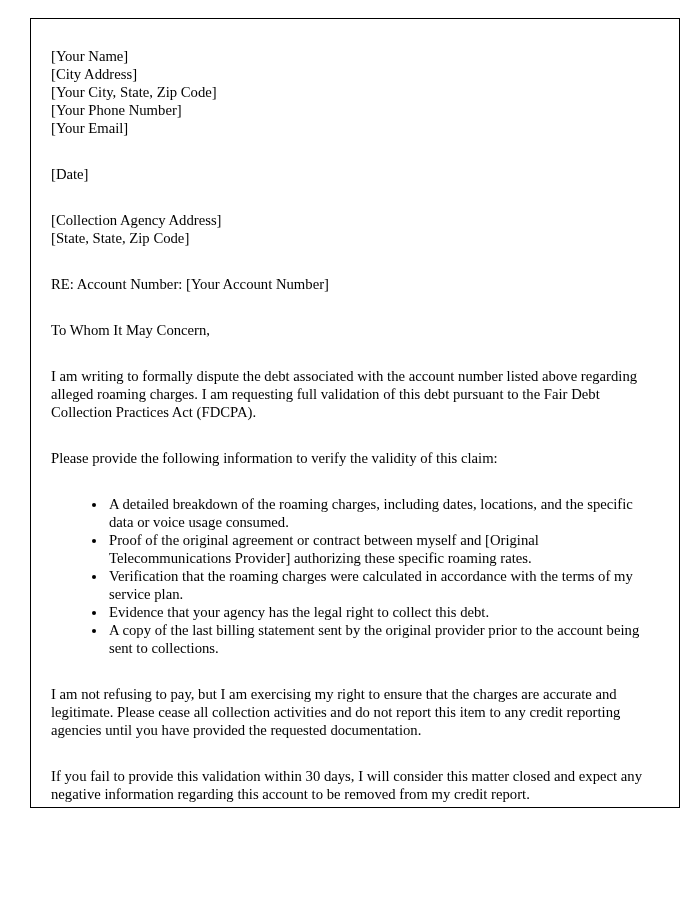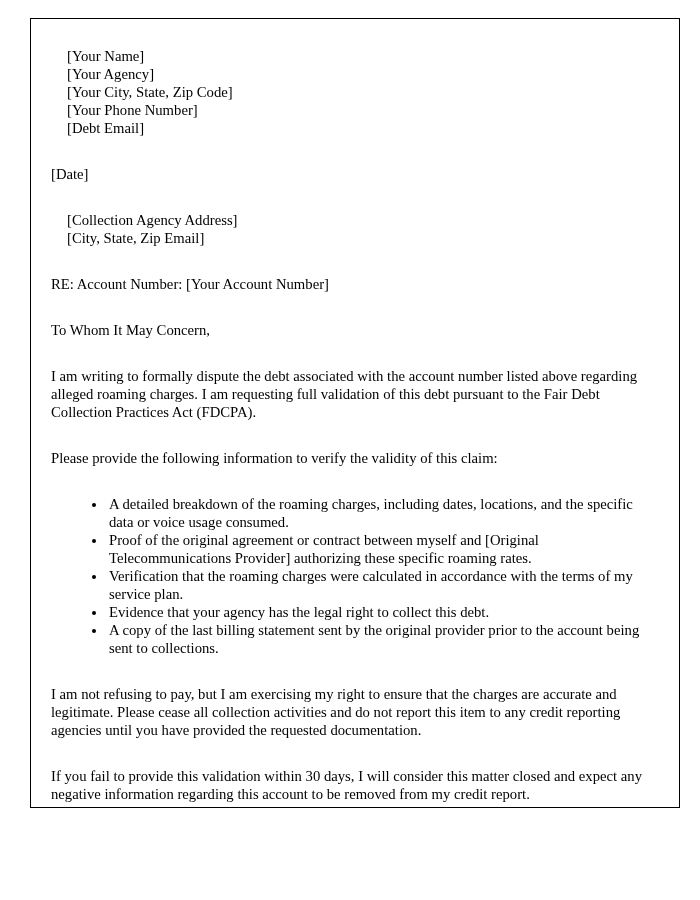--- a/index.html
+++ b/index.html
@@ -27,21 +27,21 @@
   }
   .letter-body {
     padding: 28px 26px 30px 20px;
     font-size: 14.7px;
     line-height: 18px;
   }
   .addr-line {
     margin: 0;
   }
   .block {
-    margin: 16px 16px;
+    margin: 16px 0;
   }
   p.block {
     margin: 28px 0;
   }
   .block:first-child {
     margin-top: 0;
   }
   .subject {
     font-weight: normal;
   }
@@ -56,31 +56,31 @@
   }
 </style>
 </head>
 <body>
 
 <div class="letter-frame">
   <div class="letter-body">
 
     <div class="block">
       <p class="addr-line">[Your Name]</p>
-      <p class="addr-line">[Your Agency]</p>
+      <p class="addr-line">[City Address]</p>
       <p class="addr-line">[Your City, State, Zip Code]</p>
       <p class="addr-line">[Your Phone Number]</p>
-      <p class="addr-line">[Debt Email]</p>
+      <p class="addr-line">[Your Email]</p>
     </div>
 
     <p class="block">[Date]</p>
 
     <div class="block">
       <p class="addr-line">[Collection Agency Address]</p>
-      <p class="addr-line">[City, State, Zip Email]</p>
+      <p class="addr-line">[State, State, Zip Code]</p>
     </div>
 
     <p class="block subject">RE: Account Number: [Your Account Number]</p>
 
     <p class="block">To Whom It May Concern,</p>
 
     <p class="block">I am writing to formally dispute the debt associated with the account number listed above regarding alleged roaming charges. I am requesting full validation of this debt pursuant to the Fair Debt Collection Practices Act (FDCPA).</p>
 
     <p class="block">Please provide the following information to verify the validity of this claim:</p>
 

